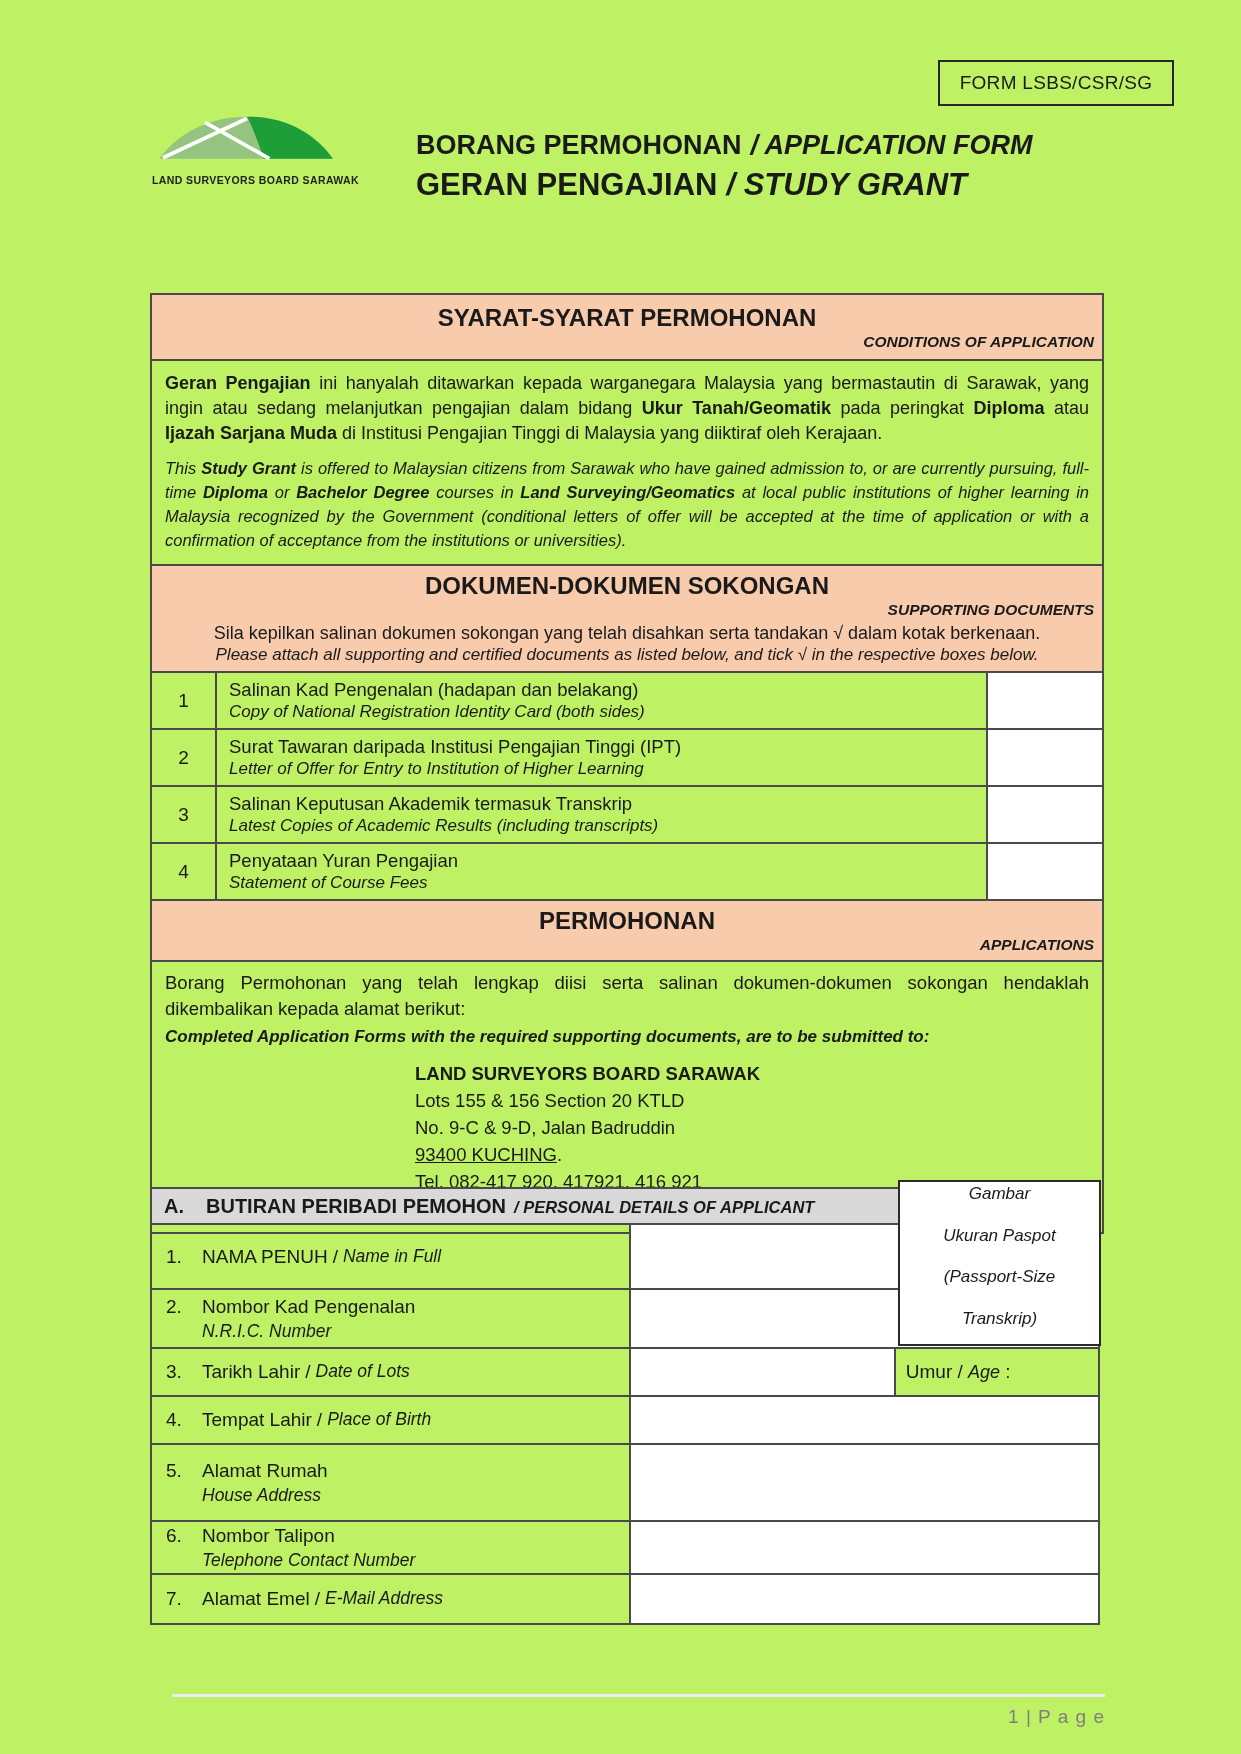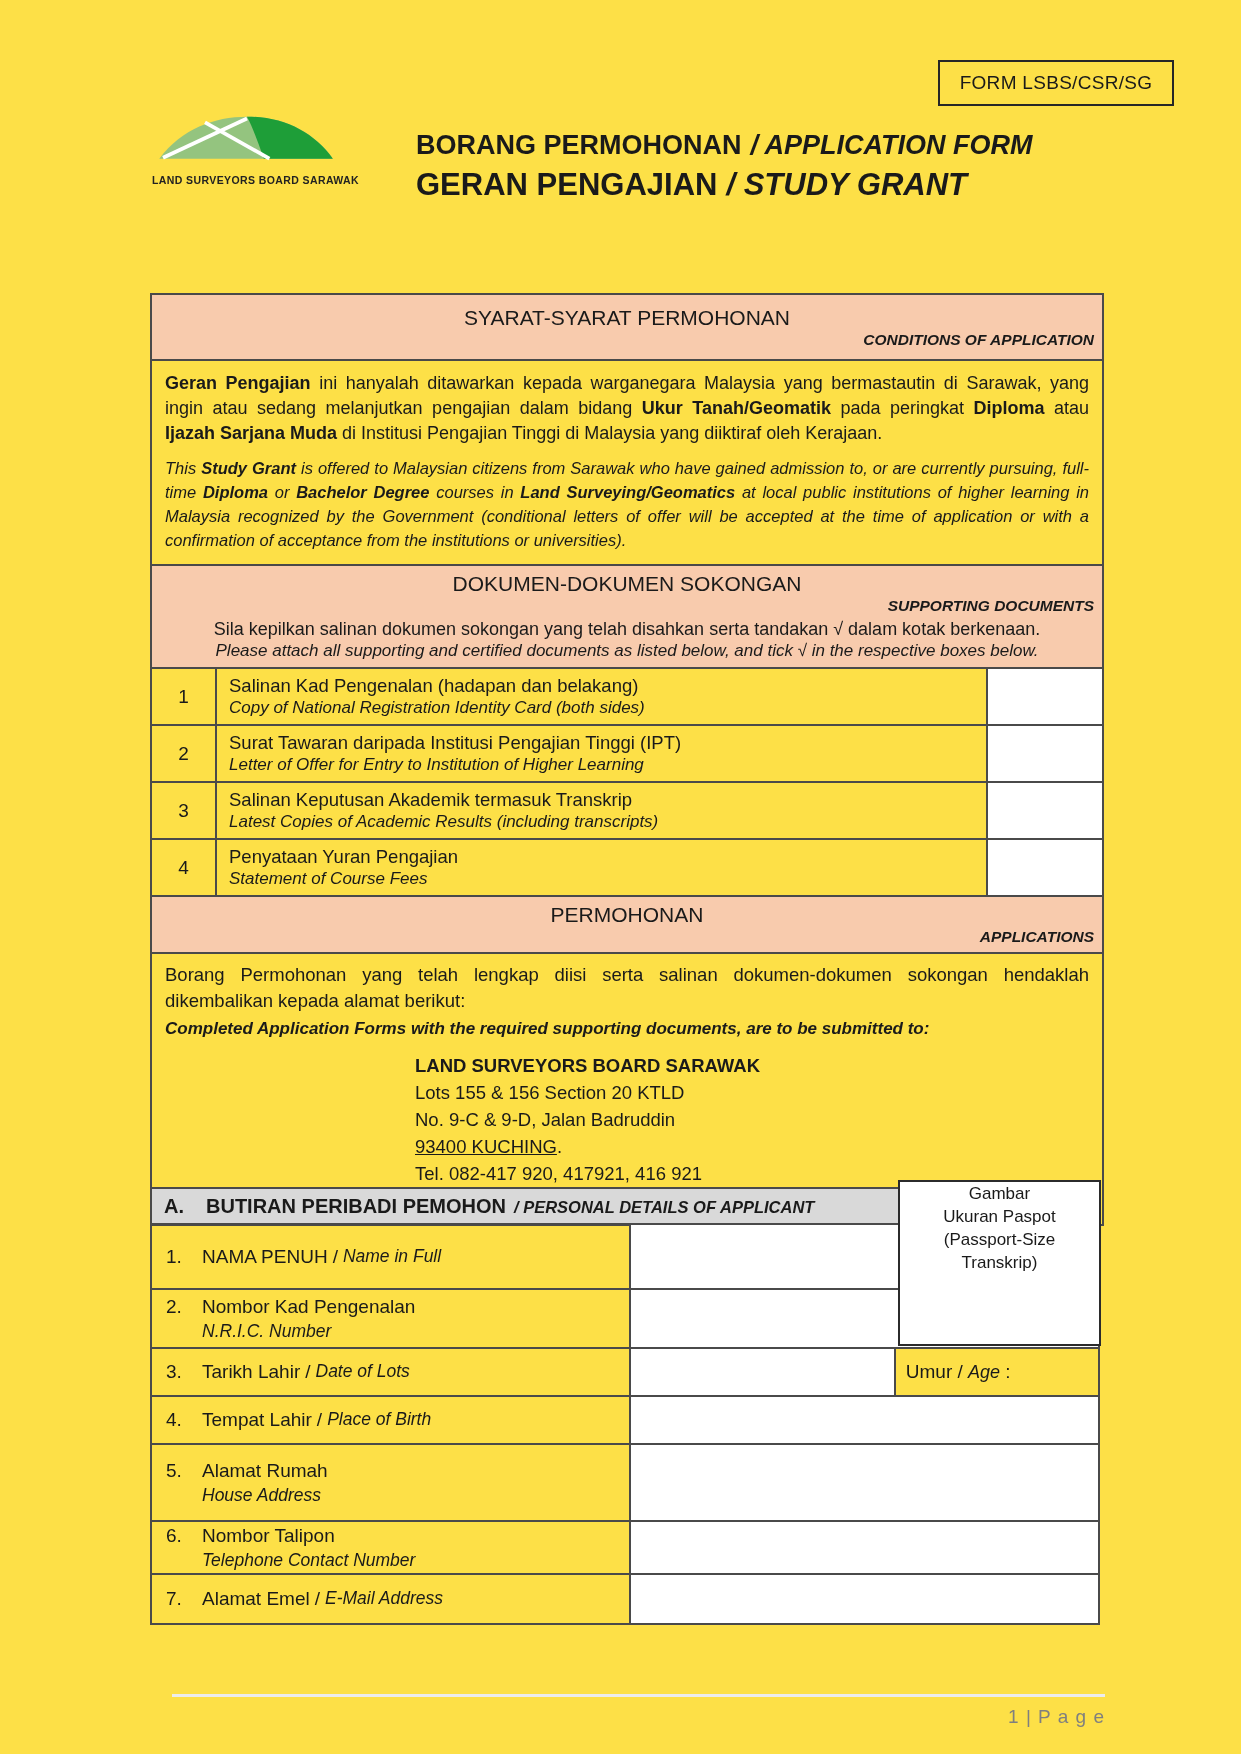--- a/index.html
+++ b/index.html
@@ -1,19 +1,19 @@
 <!DOCTYPE html>
 <html><head>
 <meta charset="utf-8">
 <style>
   html,body { margin:0; padding:0; background:#e8e8e8; }
   .page {
     position:relative;
     width:1241px; height:1754px;
-    background:#fde047;
+    background:#bef264;
     font-family:"Liberation Sans", sans-serif;
     color:#1a1a1a;
     overflow:hidden;
     margin:0 auto;
   }
 
   
   .form-code-box {
     position:absolute; top:60px; left:938px; width:232px; height:42px;
     border:2px solid #262626;
@@ -32,21 +32,21 @@
   .title-line1 { font-size:27px; font-weight:bold; }
   .title-line2 { font-size:31px; font-weight:bold; margin-top:6px; }
   .title-en { font-style:italic; margin-left:9px; }
 
   
   .main-wrap { position:absolute; top:293px; left:150px; width:952px; }
   table { border-collapse:collapse; width:100%; table-layout:fixed; }
   td { border:2px solid #4a4a4a; vertical-align:middle; }
   .peach { background:#F8CBAD; }
   .hdr-cell { text-align:center; padding:6px 8px; }
-  .hdr-my { font-weight:normal; font-size:21px; }
+  .hdr-my { font-weight:bold; font-size:24px; }
   .hdr-en { font-weight:bold; font-style:italic; font-size:15.5px; margin-top:1px;text-align:right; }
   .note-my { font-size:18px; margin-top:4px; }
   .note-en { font-size:17px; font-style:italic; margin-top:1px; }
 
   .cond-body { padding:10px 13px 12px 13px; }
   .para-my { font-size:18px; line-height:25px; text-align:justify; margin:0 0 10px 0; }
   .para-en { font-size:16.5px; font-style:italic; line-height:24px; text-align:justify; margin:0; }
   .b { font-weight:bold; }
 
   .doc-row { height:57px; }
@@ -77,22 +77,22 @@
   .fl-sep { font-size:19px; margin:0 5px; }
   .fl-en { font-size:17.5px; font-style:italic; }
   .fl-en-below { font-size:17.5px; font-style:italic; margin-left:36px; margin-top:3px; }
   .input-cell { background:#ffffff; }
   .age-cell { padding:2px 10px; font-size:19px; }
   .age-en { font-style:italic; font-size:18px; }
 
   .photo-box {
     position:absolute; top:-7px; right:-1px; width:203px; height:166px;
     background:#ffffff; border:2.5px solid #2b2b2b; z-index:3;
-    display:flex; flex-direction:column; align-items:center; justify-content:flex-start;
-    font-size:17px; line-height:23px; text-align:center;
+    display:flex; flex-direction:column; align-items:center; justify-content:space-between;
+    font-style:italic; font-size:17px; line-height:23px; text-align:center;
     padding-bottom:14px; box-sizing:border-box;
   }
 
   
   .footer-line { position:absolute; top:1694px; left:172px; width:933px; height:3px; background:#ececec; }
   .footer-text {
     position:absolute; top:1706px; left:150px; width:955px;
     text-align:right; color:#7f7f7f; font-size:19px; letter-spacing:1px;
   }
 

